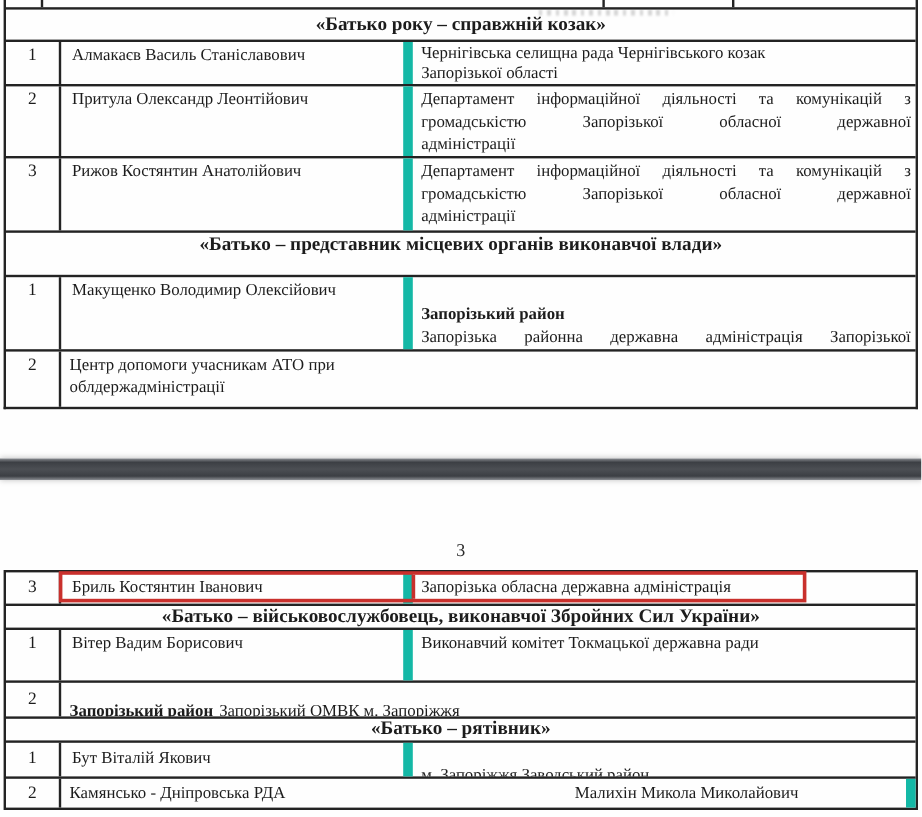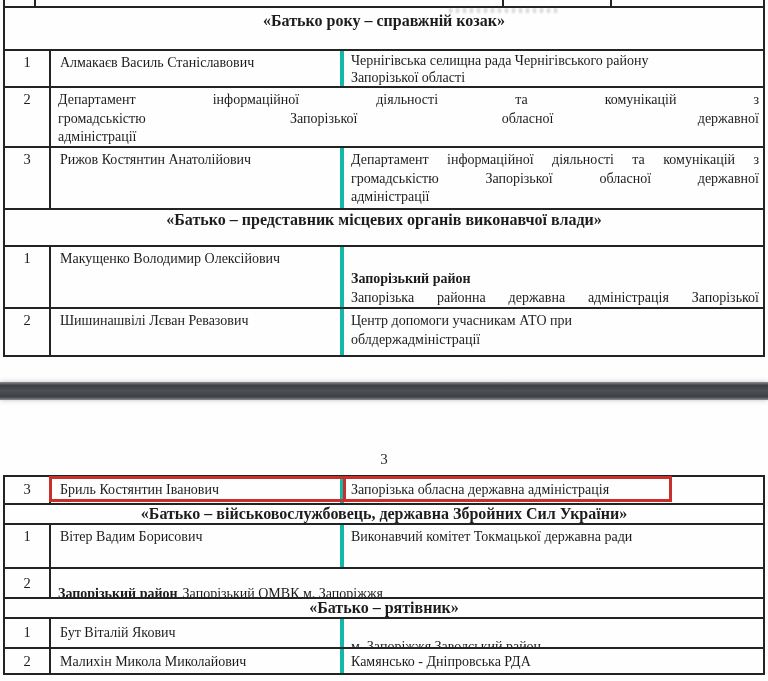--- a/index.html
+++ b/index.html
@@ -11,21 +11,21 @@
   .tbl{
     position:absolute;left:3px;width:762px;box-sizing:border-box;
     border-left:2px solid #232323;border-right:2px solid #232323;border-bottom:2px solid #232323;
   }
   .tbl-top{top:0;}
   .tbl-bottom{top:475px;border-top:2px solid #232323;}
   .row{display:flex;box-sizing:border-box;border-top:2px solid #232323;align-items:stretch;}
   .row.no-top{border-top:none;}
   .cell{box-sizing:border-box;overflow:hidden;}
   .c-num{width:46px;border-right:2px solid #232323;text-align:center;padding-top:3px;font-size:14.5px;flex:none;}
-  .c-name{width:293px;border-right:4px solid #14b8a6;padding:3px 6px 0 9px;font-size:14px;line-height:18px;flex:none;}
+  .c-name{width:293px;border-right:8px solid #14b8a6;padding:3px 6px 0 9px;font-size:14px;line-height:18px;flex:none;}
   .c-org{flex:1;padding:3px 4px 0 7px;font-size:14px;line-height:18.5px;}
   .hcell{flex:1;text-align:center;font-weight:bold;font-size:16px;}
   .ln{display:block;}
   .jl{display:block;text-align:justify;text-align-last:justify;}
   .bld{font-weight:bold;margin-top:20px;}
   .gap{margin-left:5px;}
   
   .sliver{position:relative;height:6px;border-top:none;}
   .vl{position:absolute;top:0;width:2px;height:6px;background:#232323;}
   .ghost{
@@ -56,35 +56,36 @@
 <div class="page">
 
   <div class="tbl tbl-top">
 
     <div class="row sliver no-top">
       <i class="vl" style="left:29px"></i>
       <i class="vl" style="left:497px"></i>
       <i class="vl" style="left:605px"></i>
     </div>
 
-    <div class="row" style="height:43px">
+    <div class="row" style="height:27px">
       <div class="hcell" style="line-height:25px">«Батько року – справжній козак»</div>
     </div>
 
     <div class="row" style="height:37px">
       <div class="cell c-num">1</div>
       <div class="cell c-name">Алмакаєв Василь Станіславович</div>
       <div class="cell c-org" style="line-height:16.5px;padding-top:2px">
-        <span class="ln">Чернігівська селищна рада Чернігівського району</span>
+        <span class="ln">Чернігівська селищна рада Чернігівського козак</span>
         <span class="ln">Запорізької області</span>
       </div>
     </div>
 
     <div class="row" style="height:60px">
       <div class="cell c-num">2</div>
+      <div class="cell c-name">Притула Олександр Леонтійович</div>
       <div class="cell c-org">
         <span class="jl">Департамент інформаційної діяльності та комунікацій з</span>
         <span class="jl">громадськістю Запорізької обласної державної</span>
         <span class="ln">адміністрації</span>
       </div>
     </div>
 
     <div class="row" style="height:62px">
       <div class="cell c-num">3</div>
       <div class="cell c-name">Рижов Костянтин Анатолійович</div>
@@ -104,21 +105,20 @@
       <div class="cell c-name">Макущенко Володимир Олексійович</div>
       <div class="cell c-org">
         <span class="ln bld">Запорізький район</span>
         <span class="jl">Запорізька районна державна адміністрація Запорізької</span>
         <span class="ln">області</span>
       </div>
     </div>
 
     <div class="row" style="height:48px">
       <div class="cell c-num">2</div>
-      <div class="cell c-name">Шишинашвілі Лєван Ревазович</div>
       <div class="cell c-org">
         <span class="ln">Центр допомоги учасникам АТО при</span>
         <span class="ln">облдержадміністрації</span>
       </div>
     </div>
   </div>
 
   <div class="ghost"></div>
 
   <div class="pagebar"></div>
@@ -127,21 +127,21 @@
 
   <div class="tbl tbl-bottom">
 
     <div class="row no-top" style="height:26px">
       <div class="cell c-num" style="padding-top:4px">3</div>
       <div class="cell c-name" style="padding-top:4px">Бриль Костянтин Іванович</div>
       <div class="cell c-org" style="padding-top:4px">Запорізька обласна державна адміністрація</div>
     </div>
 
     <div class="row" style="height:20px">
-      <div class="hcell" style="line-height:18px">«Батько – військовослужбовець, державна Збройних Сил України»</div>
+      <div class="hcell" style="line-height:18px">«Батько – військовослужбовець, виконавчої Збройних Сил України»</div>
     </div>
 
     <div class="row" style="height:44px">
       <div class="cell c-num">1</div>
       <div class="cell c-name">Вітер Вадим Борисович</div>
       <div class="cell c-org">Виконавчий комітет Токмацької державна ради</div>
     </div>
 
     <div class="row" style="height:30px">
       <div class="cell c-num" style="padding-top:6px">2</div>
@@ -155,22 +155,22 @@
     </div>
 
     <div class="row" style="height:30px">
       <div class="cell c-num" style="padding-top:5px">1</div>
       <div class="cell c-name" style="padding-top:5px">Бут Віталій Якович</div>
       <div class="cell c-org" style="padding-top:19px">м. Запоріжжя Заводський район</div>
     </div>
 
     <div class="row" style="height:26px">
       <div class="cell c-num" style="padding-top:4px">2</div>
+      <div class="cell c-org" style="padding-top:4px">Камянсько - Дніпровська РДА</div>
       <div class="cell c-name" style="padding-top:4px">Малихін Микола Миколайович</div>
-      <div class="cell c-org" style="padding-top:4px">Камянсько - Дніпровська РДА</div>
     </div>
   </div>
 
   <div class="redbox">
     <i class="redmid"></i>
   </div>
 
 </div>
 
 </body></html>

